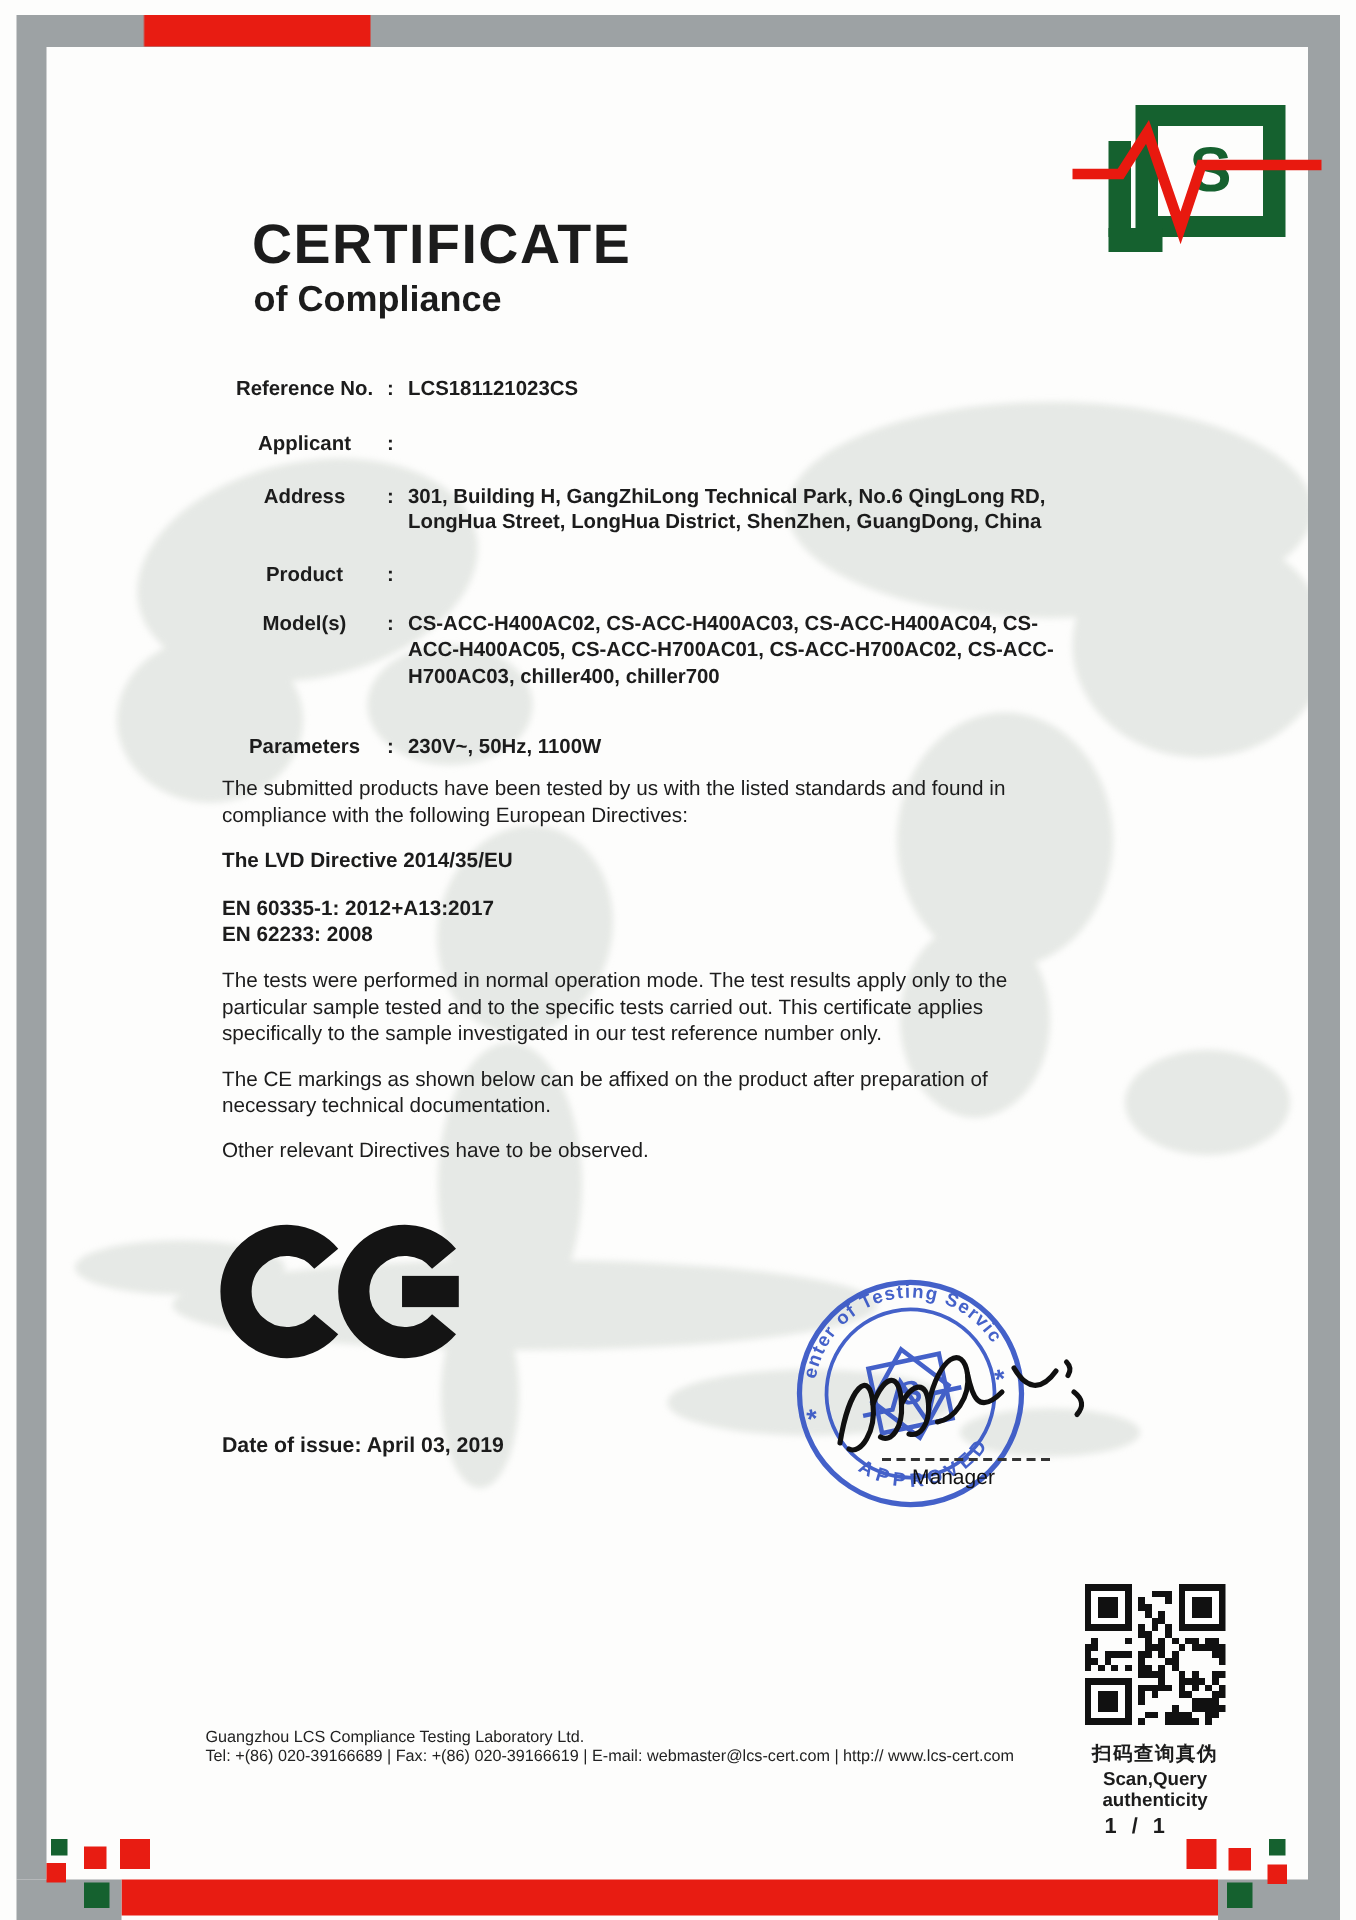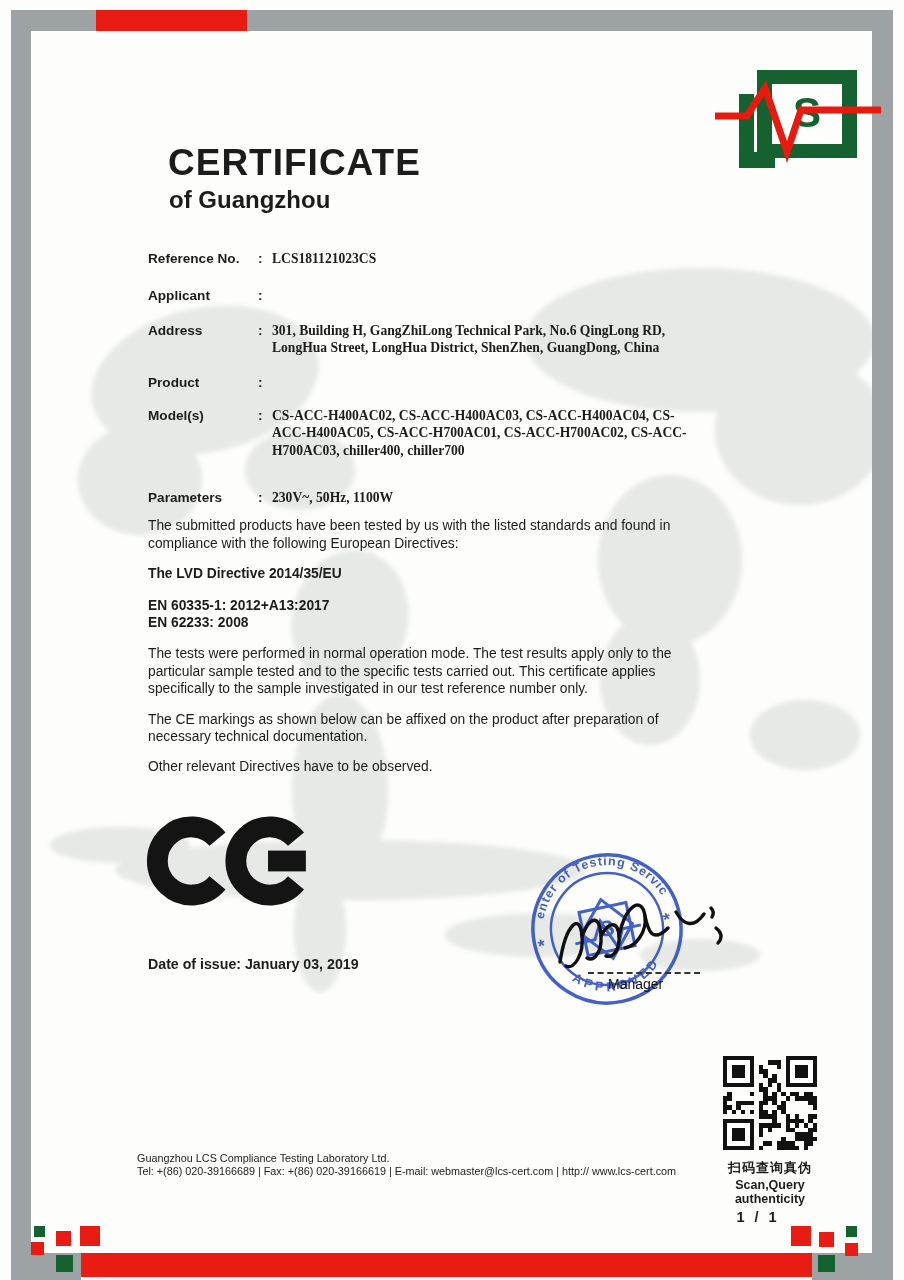--- a/index.html
+++ b/index.html
@@ -12,23 +12,23 @@
   .green{background:#15612f;}
   .sq{position:absolute;z-index:4;}
   
   .map{position:absolute;left:0;top:0;z-index:1;filter:blur(2px);}
   
   .content{position:absolute;left:0;top:0;width:100%;height:100%;z-index:3;}
   .title1{position:absolute;left:168px;top:142px;font-size:37px;font-weight:bold;letter-spacing:1px;}
   .title2{position:absolute;left:169px;top:186px;font-size:24px;font-weight:bold;}
   .fields{position:absolute;left:148px;top:250px;width:650px;font-size:13.6px;font-weight:bold;line-height:17.4px;}
   .frow{position:absolute;display:flex;width:100%;}
-  .frow .lbl{flex:0 0 110px;}
+  .frow .lbl{flex:0 0 110px;text-align:center;}
   .frow .col{flex:0 0 14px;}
-  .frow .val{flex:1;white-space:pre-line;font-family:Liberation Serif, serif;}
+  .frow .val{flex:1;white-space:pre-line;}
   .paras{position:absolute;left:148px;top:517px;width:612px;font-size:13.8px;line-height:17.6px;}
   .paras p{margin:0;white-space:pre-line;}
   .p-directive{margin-top:13px !important;font-weight:bold;}
   .p-standards{margin-top:14px !important;font-weight:bold;}
   .p-tests{margin-top:13px !important;}
   .p-ce{margin-top:13px !important;}
   .p-other{margin-top:12px !important;}
   .date-line{position:absolute;left:148px;top:956px;font-size:14.2px;font-weight:bold;}
   .stamp{position:absolute;left:528px;top:850px;transform:rotate(-12deg);opacity:.9;}
   .sig{position:absolute;left:546px;top:886px;}
@@ -93,21 +93,21 @@
         <rect x="44" y="4" width="100" height="88"></rect>
         <rect x="26" y="28" width="15" height="64"></rect>
         <rect x="26" y="86" width="36" height="16"></rect>
       </g>
       <rect x="59" y="18" width="70" height="60" fill="#fdfdfc"></rect>
       <text x="94" y="61" text-anchor="middle" font-family="Liberation Sans, sans-serif" font-size="42" font-weight="bold" fill="#15612f">S</text>
       <polyline points="2,50 34,50 52,22 74,86 88,44 100,44 168,44" fill="none" stroke="#e8190f" stroke-width="7"></polyline>
     </svg>
 
     <div class="title1">CERTIFICATE</div>
-    <div class="title2">of Guangzhou</div>
+    <div class="title2">of Compliance</div>
 
     <div class="fields">
       <div class="frow" style="top:0;">
         <span class="lbl">Reference No.</span>
           <span class="col">:</span>
           <span class="val">LCS181121023CS</span>
       </div>
       <div class="frow" style="top:37px;">
         <span class="lbl">Applicant</span>
           <span class="col">:</span>
@@ -151,21 +151,21 @@
     </div>
 
     <svg class="abs" style="left:146px;top:806px;" width="175" height="110" viewBox="0 0 185 110">
       <g stroke="#141414" stroke-width="22" fill="none">
         <path d="M 75.6 31.9 A 36 36 0 1 0 75.6 78.1"></path>
         <path d="M 158.6 31.9 A 36 36 0 1 0 158.6 78.1"></path>
       </g>
       <rect x="129" y="44" width="40" height="22" fill="#141414"></rect>
     </svg>
 
-    <div class="date-line">Date of issue: January 03, 2019</div>
+    <div class="date-line">Date of issue: April 03, 2019</div>
 
     <svg class="stamp" width="158" height="158" viewBox="0 0 158 158">
       <g stroke="#3050c4" fill="none">
         <circle cx="79" cy="79" r="74" stroke-width="3.5"></circle>
         <circle cx="79" cy="79" r="56" stroke-width="2.5"></circle>
       </g>
       <defs>
         <path id="arcTop" d="M 18.9 57.1 A 64 64 0 0 1 139.1 57.1"></path>
         <path id="arcBottom" d="M 20.7 100.2 A 62 62 0 0 0 137.3 100.2"></path>
       </defs>

